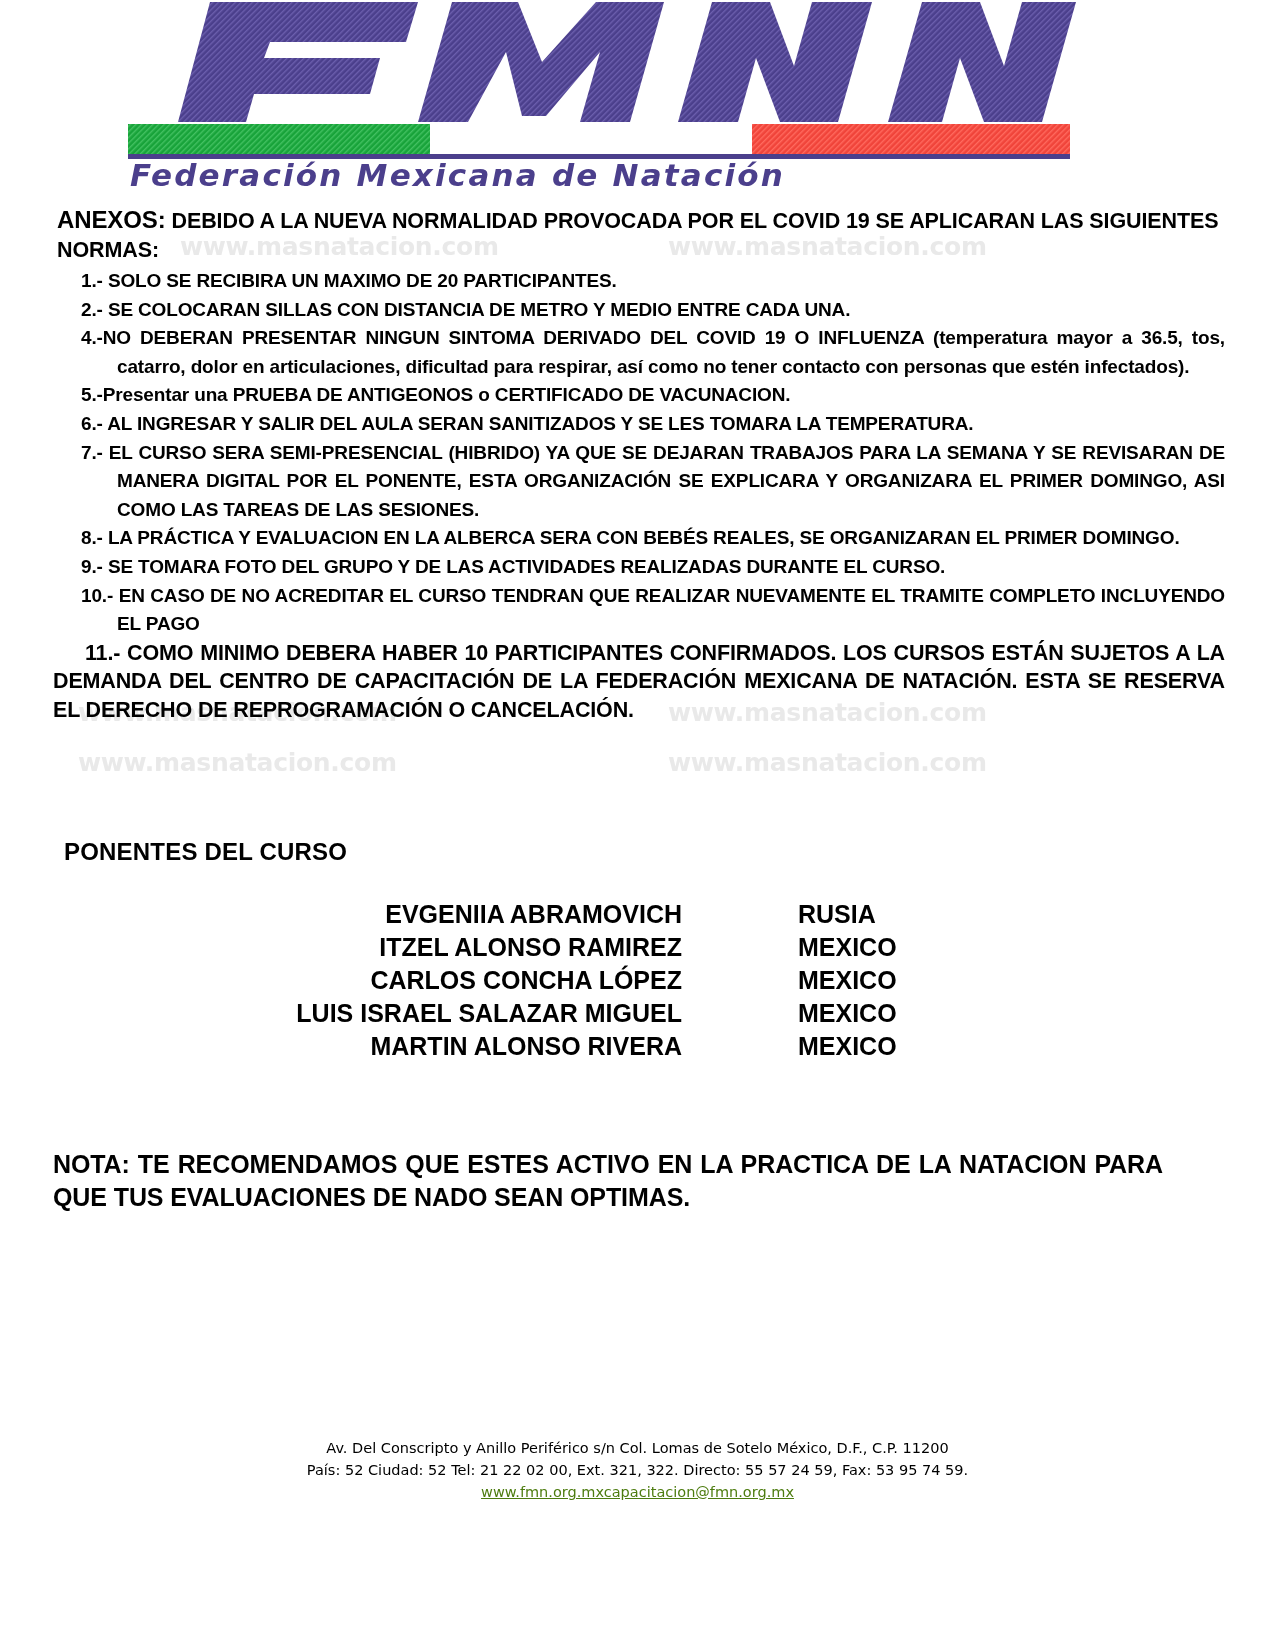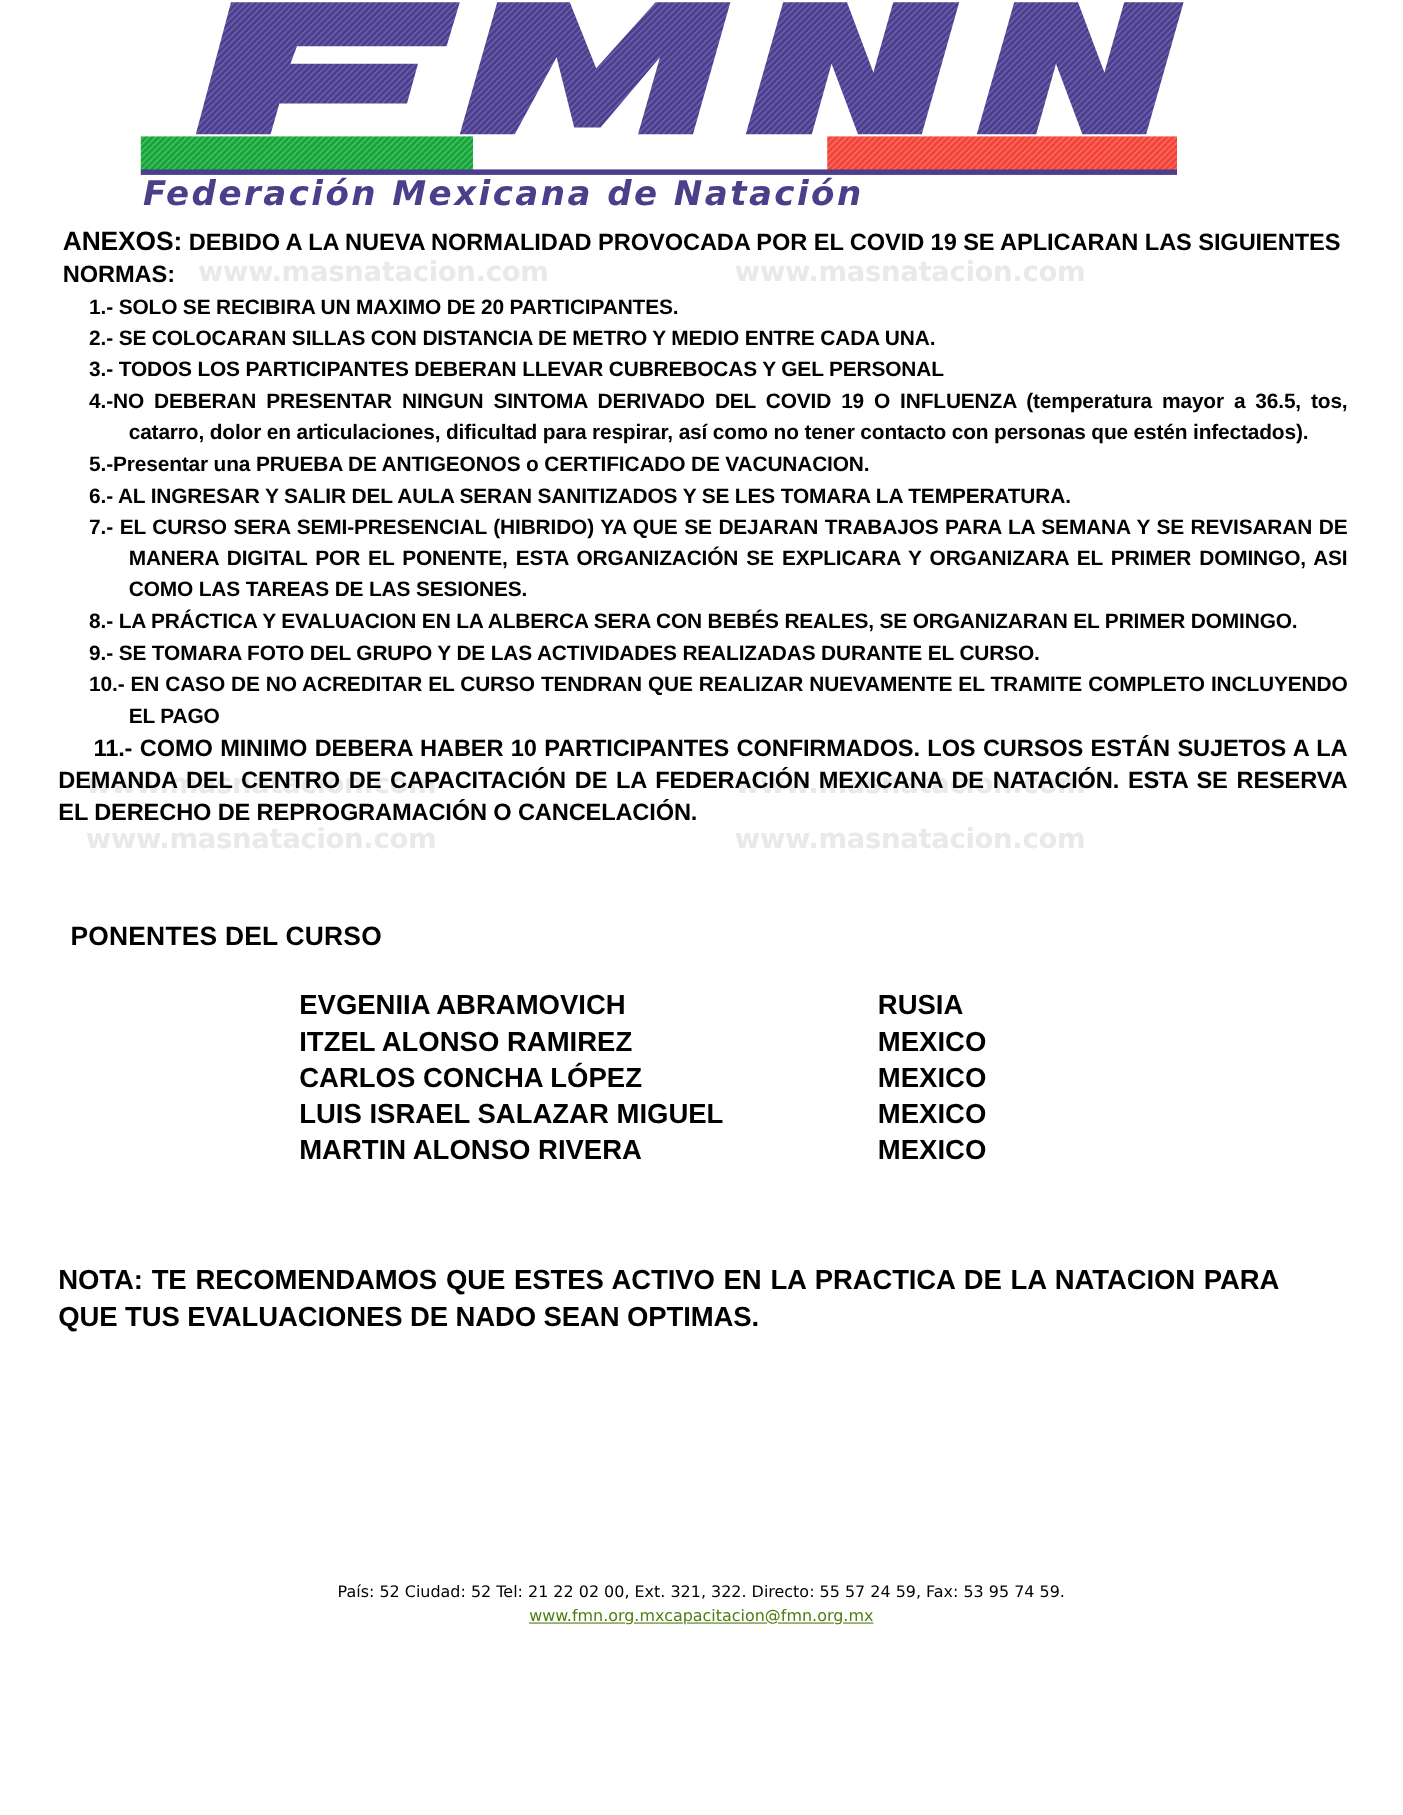--- a/index.html
+++ b/index.html
@@ -124,20 +124,21 @@
     border-collapse: collapse;
   }
   .ponentes-table td {
     font-size: 25px;
     font-weight: 700;
     line-height: 33px;
     padding: 0;
     white-space: nowrap;
   }
   .ponentes-table td.name {
+    text-align: right;
     padding-right: 0;
     width: 410px;
     margin-top: 24px;
   }
   .ponentes-table td.country {
     text-align: left;
     padding-left: 116px;
     width: 200px;
   }
 
@@ -231,24 +232,20 @@
 
     <ol class="norms">
       <li>
         <span class="num">1.-</span>
         <span>SOLO SE RECIBIRA UN MAXIMO DE 20 PARTICIPANTES.</span>
       </li>
       <li>
         <span class="num">2.-</span>
         <span>SE COLOCARAN SILLAS CON DISTANCIA DE METRO Y MEDIO ENTRE CADA UNA.</span>
       </li>
-      <li>
-        <span class="num">3.-</span>
-        <span>TODOS LOS PARTICIPANTES DEBERAN LLEVAR CUBREBOCAS Y GEL PERSONAL</span>
-      </li>
       <li class="just-all">
         <span class="num">4.-</span><span>NO DEBERAN PRESENTAR NINGUN SINTOMA DERIVADO DEL COVID 19 O INFLUENZA </span><span class="lower">(temperatura mayor a 36.5, tos, catarro, dolor en articulaciones, dificultad para respirar, así como no tener contacto con personas que estén infectados).</span>
       </li>
       <li>
         <span class="num">5.-</span><span class="lower">Presentar una </span><span>PRUEBA DE ANTIGEONOS o CERTIFICADO DE VACUNACION.</span>
       </li>
       <li>
         <span class="num">6.-</span>
         <span>AL INGRESAR Y SALIR DEL AULA SERAN SANITIZADOS Y SE LES TOMARA LA TEMPERATURA.</span>
       </li>
@@ -302,17 +299,18 @@
         <td class="country">MEXICO</td>
       </tr>
     </tbody>
   </table>
 
   <div class="nota">
     <span>NOTA:</span><span> TE RECOMENDAMOS QUE ESTES ACTIVO EN LA PRACTICA DE LA NATACION PARA QUE TUS EVALUACIONES DE NADO SEAN OPTIMAS.</span>
   </div>
 
   <div class="footer">
+    <div>Av. Del Conscripto y Anillo Periférico s/n Col. Lomas de Sotelo México, D.F., C.P. 11200</div>
     <div>País: 52 Ciudad: 52 Tel: 21 22 02 00, Ext. 321, 322. Directo: 55 57 24 59, Fax: 53 95 74 59.</div>
     <div><a class="link" href="#">www.fmn.org.mxcapacitacion@fmn.org.mx</a></div>
   </div>
 
 </div>
 
 </body></html>

